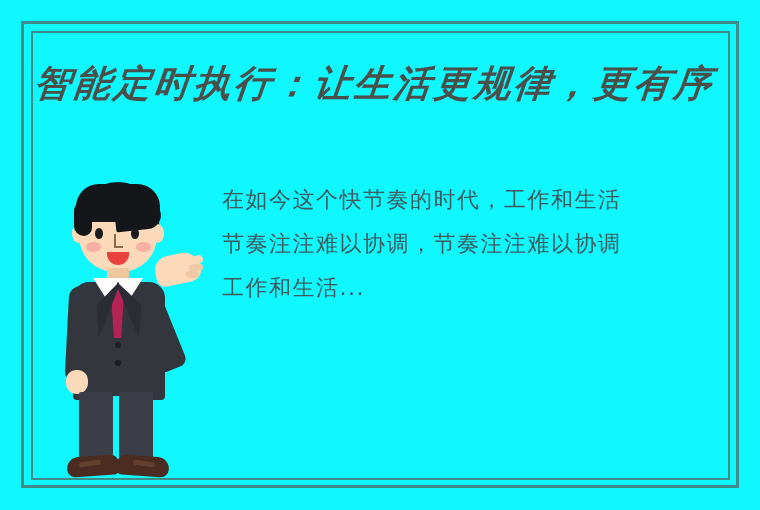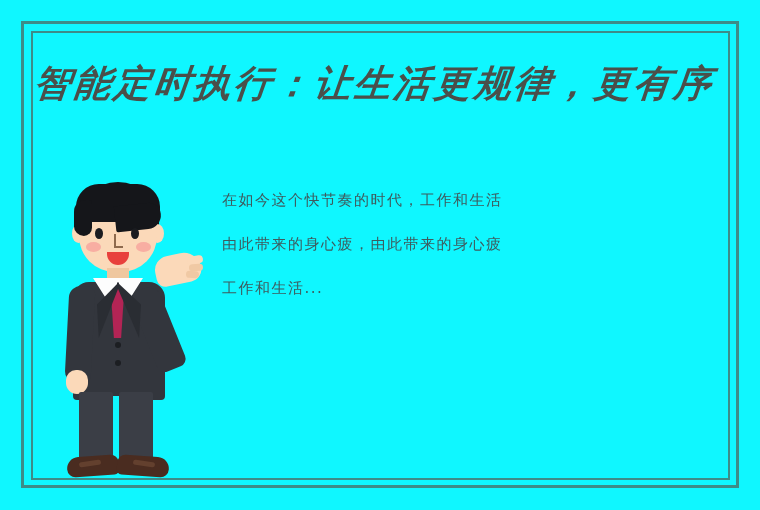--- a/index.html
+++ b/index.html
@@ -53,21 +53,21 @@
     white-space: nowrap;
     transform: skewX(-6deg);
   }
   .body-text {
     position: absolute;
     left: 222px;
     top: 178px;
     width: 430px;
     color: var(--body-color, #3e5b5e);
     font-family: "DejaVu Sans", sans-serif;
-    font-size: 15px;
+    font-size: 22px;
     line-height: 44px;
     letter-spacing: 1.5px;
     white-space: nowrap;
   }
   .body-line { display: block; }
 
   
   .person {
     position: absolute;
     left: 55px;
@@ -228,21 +228,21 @@
 
 <div id="stage" style="--bg: #0ff7ff; --frame: #3d8c88; --title-color: #4a4f4a; --body-color: #3e5b5e; --suit: #33363d; --suit-dark: #2a2d33; --pants: #3b3e46; --skin: #fbd9b9; --skin-sh: #f0c9a4; --hair: #15161a; --eye: #1b1c20; --cheek: #f7a9a0; --mouth: #e8403c; --tie: #b32455; --shoe: #4a2c20;">
 
   <div class="frame-outer"></div>
   <div class="frame-inner"></div>
 
   <div class="title">智能定时执行：让生活更规律，更有序</div>
 
   <div class="body-text">
     <span class="body-line">在如今这个快节奏的时代，工作和生活</span>
-    <span class="body-line">由此带来的身心疲，由此带来的身心疲</span>
+    <span class="body-line">节奏注注难以协调，节奏注注难以协调</span>
     <span class="body-line">工作和生活...</span>
   </div>
 
   <div class="person">
     <div class="hair-back"></div>
     <div class="ear-l"></div>
     <div class="ear-r"></div>
     <div class="face"></div>
     <div class="hair-front"></div>
     <div class="hair-sweep"></div>

